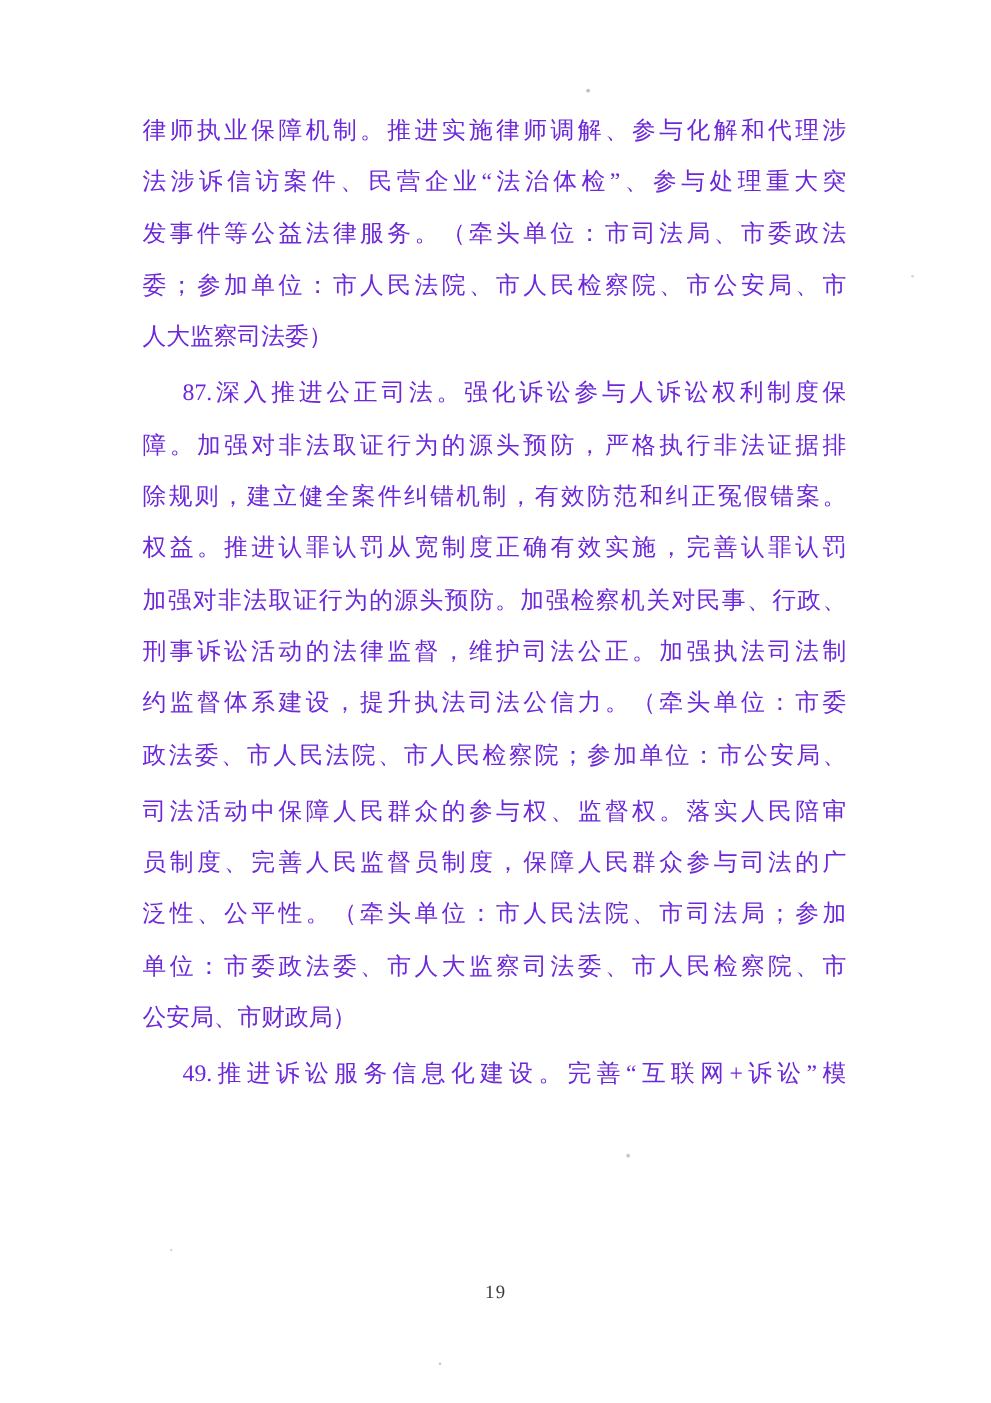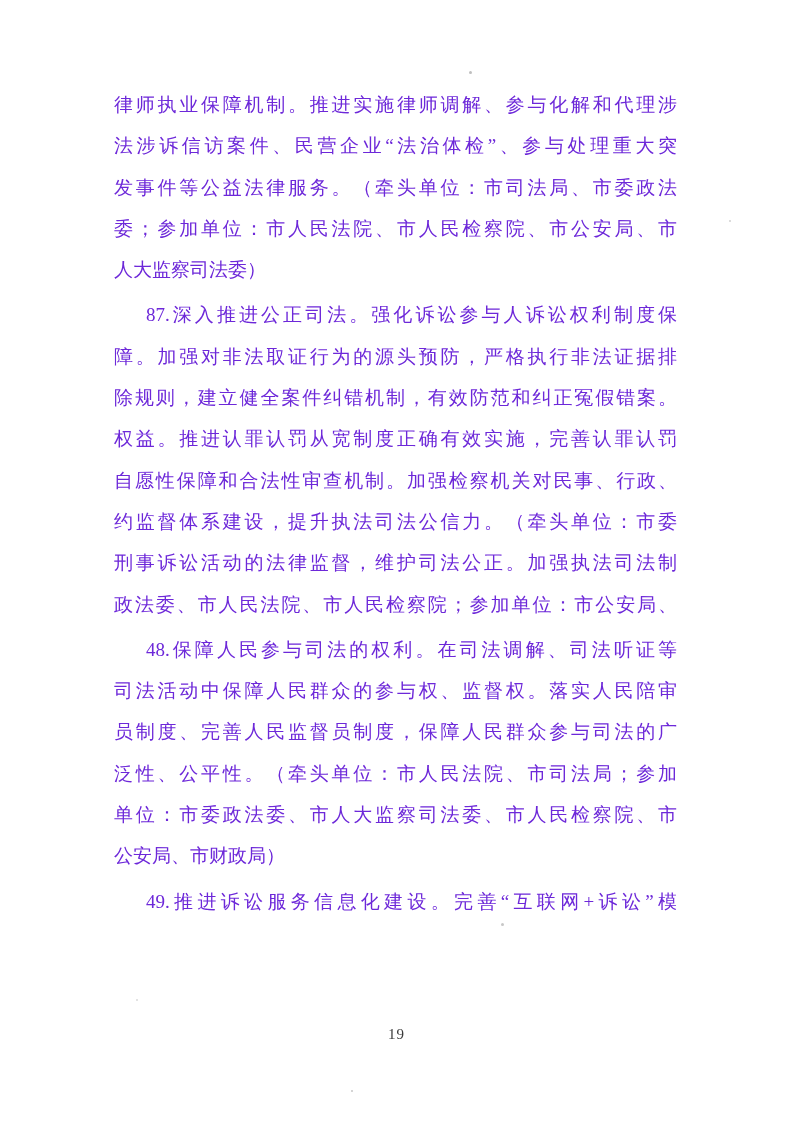--- a/index.html
+++ b/index.html
@@ -78,28 +78,27 @@
       <div class="line">发事件等公益法律服务。（牵头单位：市司法局、市委政法</div>
       <div class="line">委；参加单位：市人民法院、市人民检察院、市公安局、市</div>
       <div class="line end">人大监察司法委）</div>
     </div>
 
     <div class="para">
       <div class="line indent">87.深入推进公正司法。强化诉讼参与人诉讼权利制度保</div>
       <div class="line">障。加强对非法取证行为的源头预防，严格执行非法证据排</div>
       <div class="line">除规则，建立健全案件纠错机制，有效防范和纠正冤假错案。</div>
       <div class="line">权益。推进认罪认罚从宽制度正确有效实施，完善认罪认罚</div>
-      <div class="line">自愿性保障和合法性审查机制。加强检察机关对民事、行政、</div>
+      <div class="line">加强对非法取证行为的源头预防。加强检察机关对民事、行政、</div>
+      <div class="line">刑事诉讼活动的法律监督，维护司法公正。加强执法司法制</div>
       <div class="line">约监督体系建设，提升执法司法公信力。（牵头单位：市委</div>
-      <div class="line">刑事诉讼活动的法律监督，维护司法公正。加强执法司法制</div>
       <div class="line">政法委、市人民法院、市人民检察院；参加单位：市公安局、</div>
     </div>
 
     <div class="para">
-      <div class="line indent">48.保障人民参与司法的权利。在司法调解、司法听证等</div>
       <div class="line">司法活动中保障人民群众的参与权、监督权。落实人民陪审</div>
       <div class="line">员制度、完善人民监督员制度，保障人民群众参与司法的广</div>
       <div class="line">泛性、公平性。（牵头单位：市人民法院、市司法局；参加</div>
       <div class="line">单位：市委政法委、市人大监察司法委、市人民检察院、市</div>
       <div class="line end">公安局、市财政局）</div>
     </div>
 
     <div class="para">
       <div class="line indent">49.推进诉讼服务信息化建设。完善“互联网+诉讼”模</div>
     </div>

